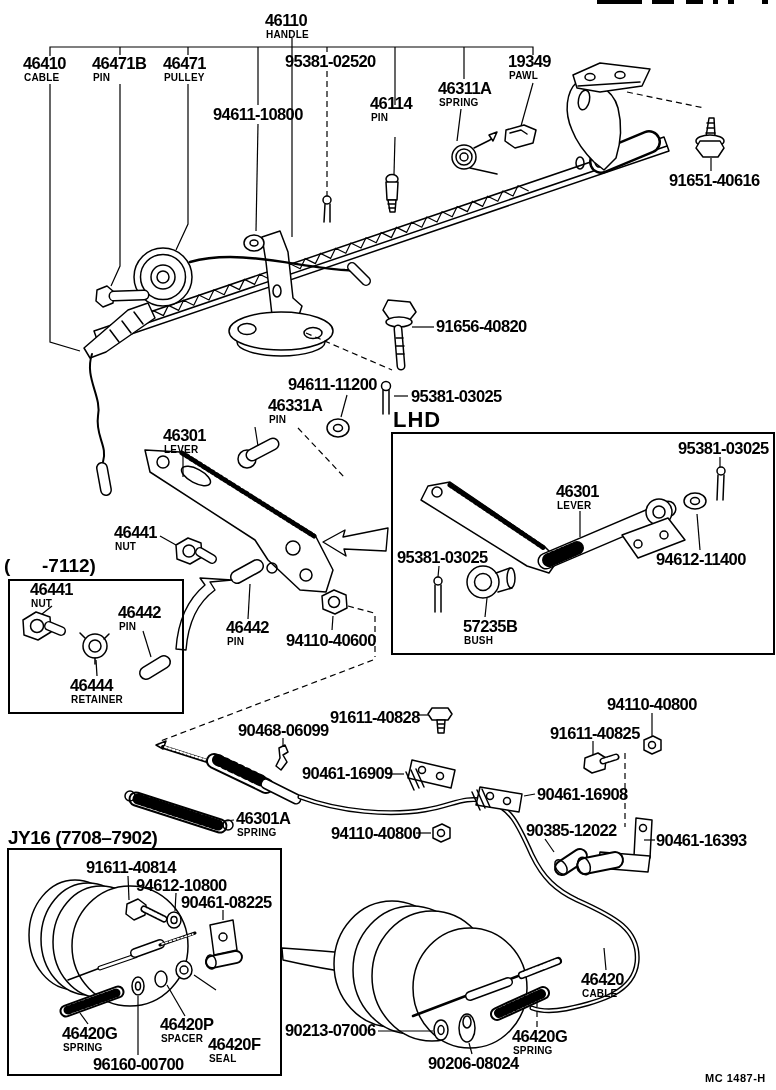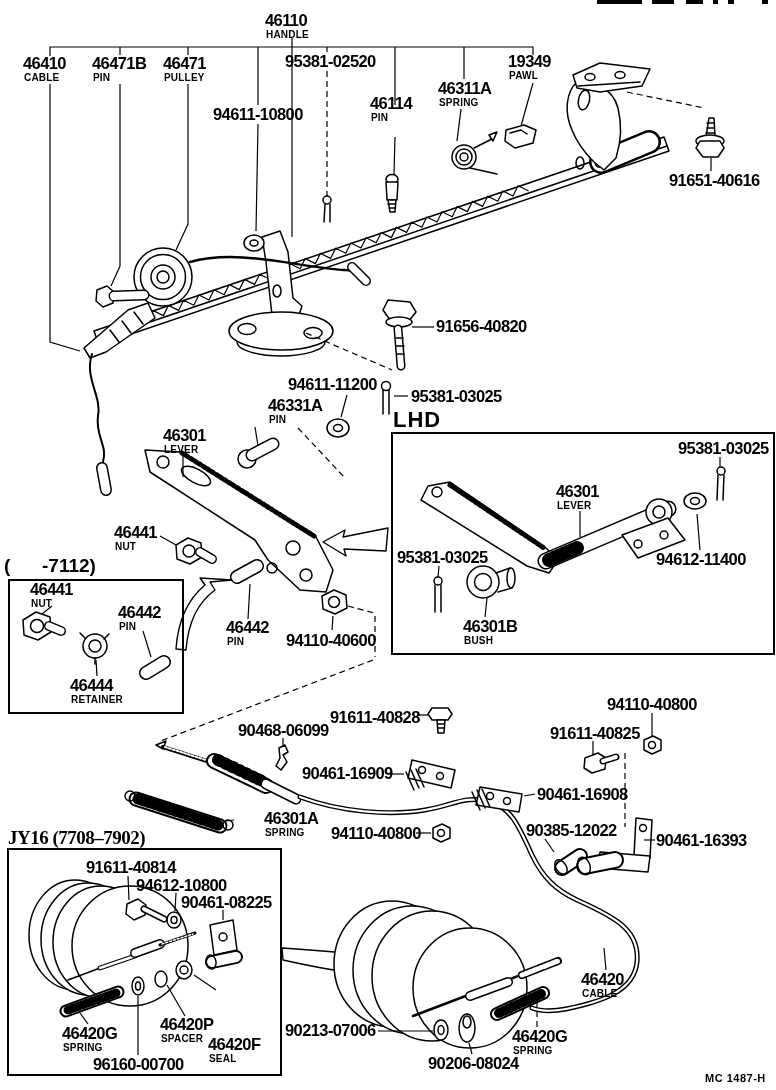--- a/index.html
+++ b/index.html
@@ -3,21 +3,21 @@
 <meta charset="utf-8">
 <style>
   html,body{margin:0;padding:0;background:#e8e8e8;}
   #page{position:relative;width:776px;height:1090px;background:#ffffff;overflow:hidden;
         font-family:"Liberation Sans",sans-serif;}
   svg{position:absolute;left:0;top:0;}
   .box{position:absolute;border:2px solid #000;}
   .caption{position:absolute;font-weight:bold;color:#000;white-space:pre;line-height:1;}
   #cap-lhd{font-size:22px;letter-spacing:1px;}
   #cap-early{font-size:19px;}
-  #cap-jy16{font-size:19px;letter-spacing:-0.5px;font-family:Liberation Serif, serif;}
+  #cap-jy16{font-size:19px;letter-spacing:-0.5px;}
   #labels{position:absolute;left:0;top:0;width:696px;height:1090px;pointer-events:none;}
   .plabel{position:absolute;color:#000;line-height:1;white-space:nowrap;}
   .plabel .num{font-weight:bold;font-size:16.5px;letter-spacing:-0.6px;}
   .plabel .sub{font-weight:bold;font-size:10px;letter-spacing:0.2px;margin-top:1px;margin-left:1px;}
   #footer-code{position:absolute;font-weight:bold;font-size:11px;letter-spacing:0.5px;color:#000;}
   
   .ln{stroke:#000;stroke-width:1.5;fill:none;stroke-linecap:round;stroke-linejoin:round;}
   .lnf{stroke:#000;stroke-width:1.5;fill:#fff;stroke-linejoin:round;}
   .ld{stroke:#000;stroke-width:1.2;fill:none;}
   .dsh{stroke:#000;stroke-width:1.2;fill:none;stroke-dasharray:6 4;}
@@ -503,21 +503,21 @@
         <div class="num">46301</div>
         <div class="sub">LEVER</div>
       </div>
       <div class="plabel" style="left: 656px; top: 551px;">
         <div class="num">94612-11400</div>
       </div>
       <div class="plabel" style="left: 397px; top: 549px;">
         <div class="num">95381-03025</div>
       </div>
       <div class="plabel" style="left: 463px; top: 618px;">
-        <div class="num">46301B</div>
+        <div class="num">57235B</div>
         <div class="sub">BUSH</div>
       </div>
       <div class="plabel" style="left: 114px; top: 524px;">
         <div class="num">46441</div>
         <div class="sub">NUT</div>
       </div>
       <div class="plabel" style="left: 30px; top: 581px;">
         <div class="num">46441</div>
         <div class="sub">NUT</div>
       </div>
@@ -547,21 +547,21 @@
       </div>
       <div class="plabel" style="left: 607px; top: 696px;">
         <div class="num">94110-40800</div>
       </div>
       <div class="plabel" style="left: 550px; top: 725px;">
         <div class="num">91611-40825</div>
       </div>
       <div class="plabel" style="left: 537px; top: 786px;">
         <div class="num">90461-16908</div>
       </div>
-      <div class="plabel" style="left: 236px; top: 810px; margin-left: 28px;">
+      <div class="plabel" style="left: 236px; top: 810px;">
         <div class="num">46301A</div>
         <div class="sub">SPRING</div>
       </div>
       <div class="plabel" style="left: 331px; top: 825px;">
         <div class="num">94110-40800</div>
       </div>
       <div class="plabel" style="left: 526px; top: 822px;">
         <div class="num">90385-12022</div>
       </div>
       <div class="plabel" style="left: 656px; top: 832px;">

